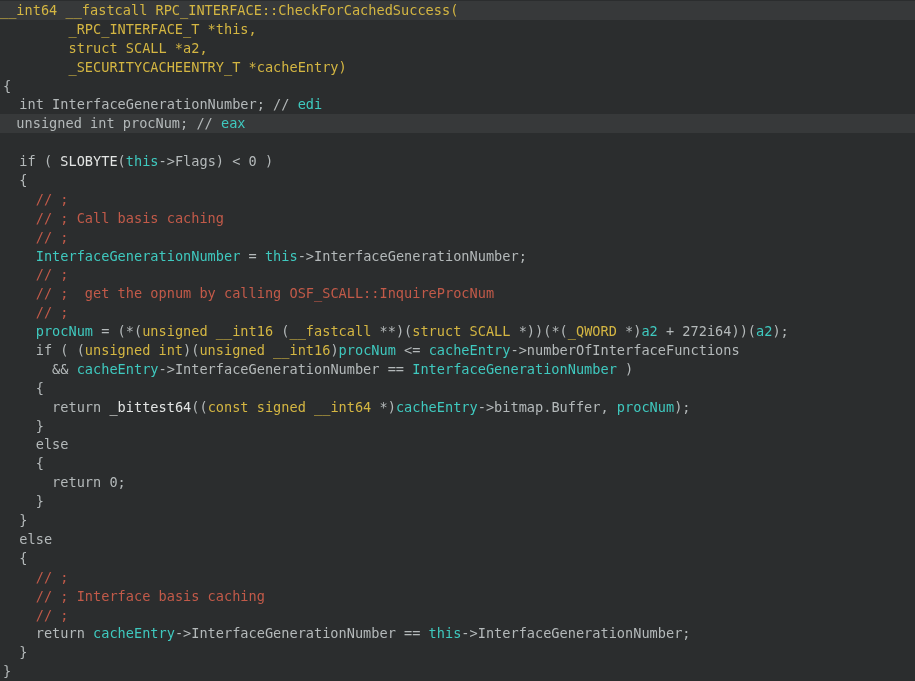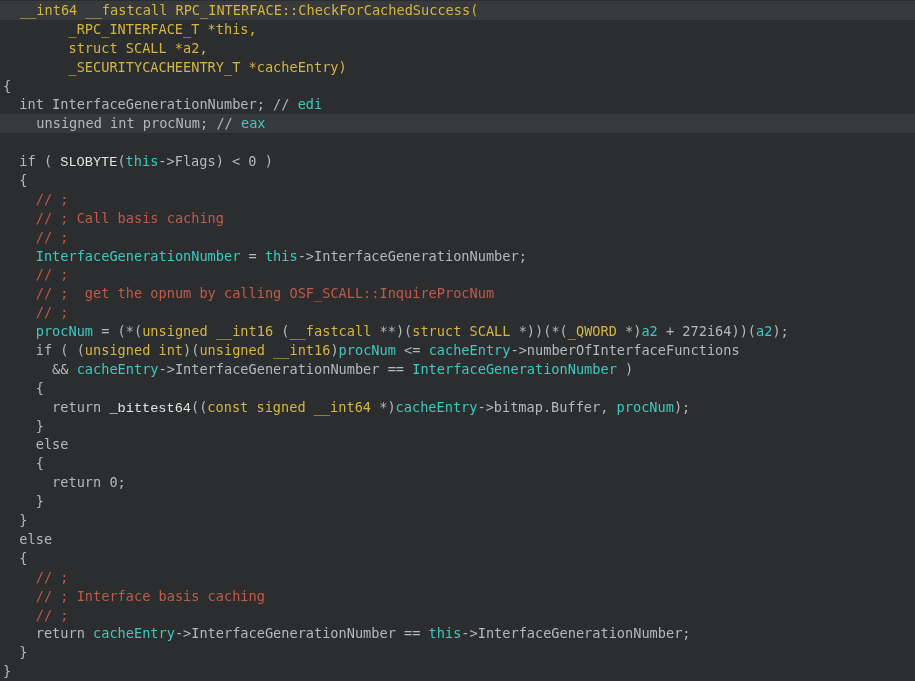--- a/index.html
+++ b/index.html
@@ -23,24 +23,24 @@
     font-family: "DejaVu Sans Mono", "Liberation Mono", monospace;
     font-size: 13.6px;
     line-height: 18.9px;
     white-space: pre;
     cursor: text;
   }
   .line { height: 18.9px; }
   .line.hl {
     background: var(--line_highlight);
     margin-left: -3px;
-    padding-left: 20px;
+    padding-left: 0;
   }
   .c-type     { color: var(--type); }
   .c-variable { color: var(--variable); }
   .c-comment  { color: var(--comment); }
   .c-default  { color: var(--default); }
-  .c-function { color: var(--function); font-family: Liberation Mono, monospace; }
+  .c-function { color: var(--function); }
 </style>
 </head>
 <body>
 
 <div class="code-view"><div class="line hl"><span class="c-type">__int64 __fastcall RPC_INTERFACE::CheckForCachedSuccess(</span></div><div class="line"><span class="c-type">        _RPC_INTERFACE_T *this,</span></div><div class="line"><span class="c-type">        struct SCALL *a2,</span></div><div class="line"><span class="c-type">        _SECURITYCACHEENTRY_T *cacheEntry)</span></div><div class="line"><span class="c-default">{</span></div><div class="line"><span class="c-default">  int InterfaceGenerationNumber; // </span><span class="c-variable">edi</span></div><div class="line hl"><span class="c-default">  unsigned int procNum; // </span><span class="c-variable">eax</span></div><div class="line"></div><div class="line"><span class="c-default">  if ( </span><span class="c-function">SLOBYTE</span><span class="c-default">(</span><span class="c-variable">this</span><span class="c-default">-&gt;Flags) &lt; 0 )</span></div><div class="line"><span class="c-default">  {</span></div><div class="line"><span class="c-default">    </span><span class="c-comment">// ;</span></div><div class="line"><span class="c-default">    </span><span class="c-comment">// ; Call basis caching</span></div><div class="line"><span class="c-default">    </span><span class="c-comment">// ;</span></div><div class="line"><span class="c-default">    </span><span class="c-variable">InterfaceGenerationNumber</span><span class="c-default"> = </span><span class="c-variable">this</span><span class="c-default">-&gt;InterfaceGenerationNumber;</span></div><div class="line"><span class="c-default">    </span><span class="c-comment">// ;</span></div><div class="line"><span class="c-default">    </span><span class="c-comment">// ;  get the opnum by calling OSF_SCALL::InquireProcNum</span></div><div class="line"><span class="c-default">    </span><span class="c-comment">// ;</span></div><div class="line"><span class="c-default">    </span><span class="c-variable">procNum</span><span class="c-default"> = (*(</span><span class="c-type">unsigned __int16</span><span class="c-default"> (</span><span class="c-type">__fastcall</span><span class="c-default"> **)(</span><span class="c-type">struct SCALL</span><span class="c-default"> *))(*(</span><span class="c-type">_QWORD</span><span class="c-default"> *)</span><span class="c-variable">a2</span><span class="c-default"> + 272i64))(</span><span class="c-variable">a2</span><span class="c-default">);</span></div><div class="line"><span class="c-default">    if ( (</span><span class="c-type">unsigned int</span><span class="c-default">)(</span><span class="c-type">unsigned __int16</span><span class="c-default">)</span><span class="c-variable">procNum</span><span class="c-default"> &lt;= </span><span class="c-variable">cacheEntry</span><span class="c-default">-&gt;numberOfInterfaceFunctions</span></div><div class="line"><span class="c-default">      &amp;&amp; </span><span class="c-variable">cacheEntry</span><span class="c-default">-&gt;InterfaceGenerationNumber == </span><span class="c-variable">InterfaceGenerationNumber</span><span class="c-default"> )</span></div><div class="line"><span class="c-default">    {</span></div><div class="line"><span class="c-default">      return </span><span class="c-function">_bittest64</span><span class="c-default">((</span><span class="c-type">const signed __int64</span><span class="c-default"> *)</span><span class="c-variable">cacheEntry</span><span class="c-default">-&gt;bitmap.Buffer, </span><span class="c-variable">procNum</span><span class="c-default">);</span></div><div class="line"><span class="c-default">    }</span></div><div class="line"><span class="c-default">    else</span></div><div class="line"><span class="c-default">    {</span></div><div class="line"><span class="c-default">      return 0;</span></div><div class="line"><span class="c-default">    }</span></div><div class="line"><span class="c-default">  }</span></div><div class="line"><span class="c-default">  else</span></div><div class="line"><span class="c-default">  {</span></div><div class="line"><span class="c-default">    </span><span class="c-comment">// ;</span></div><div class="line"><span class="c-default">    </span><span class="c-comment">// ; Interface basis caching</span></div><div class="line"><span class="c-default">    </span><span class="c-comment">// ;</span></div><div class="line"><span class="c-default">    return </span><span class="c-variable">cacheEntry</span><span class="c-default">-&gt;InterfaceGenerationNumber == </span><span class="c-variable">this</span><span class="c-default">-&gt;InterfaceGenerationNumber;</span></div><div class="line"><span class="c-default">  }</span></div><div class="line"><span class="c-default">}</span></div></div>
 
 </body></html>

